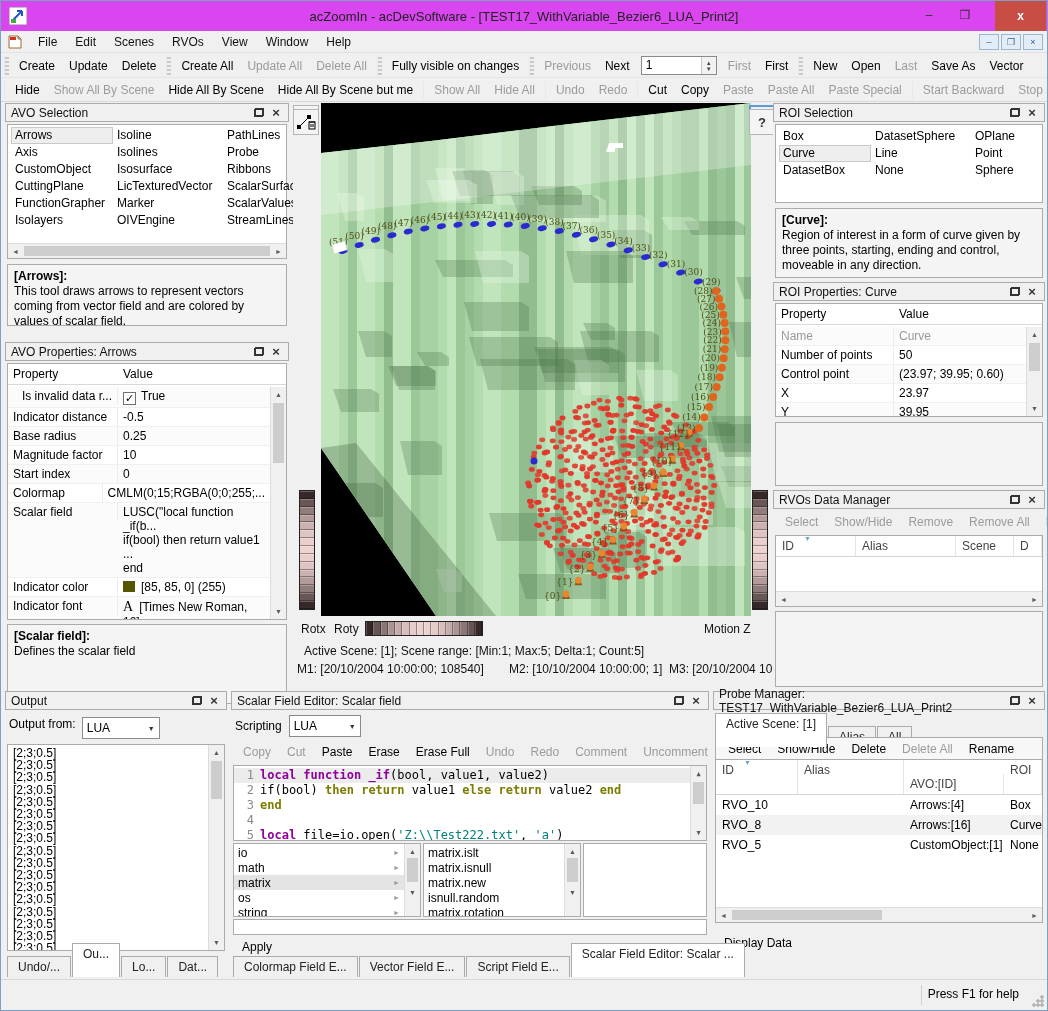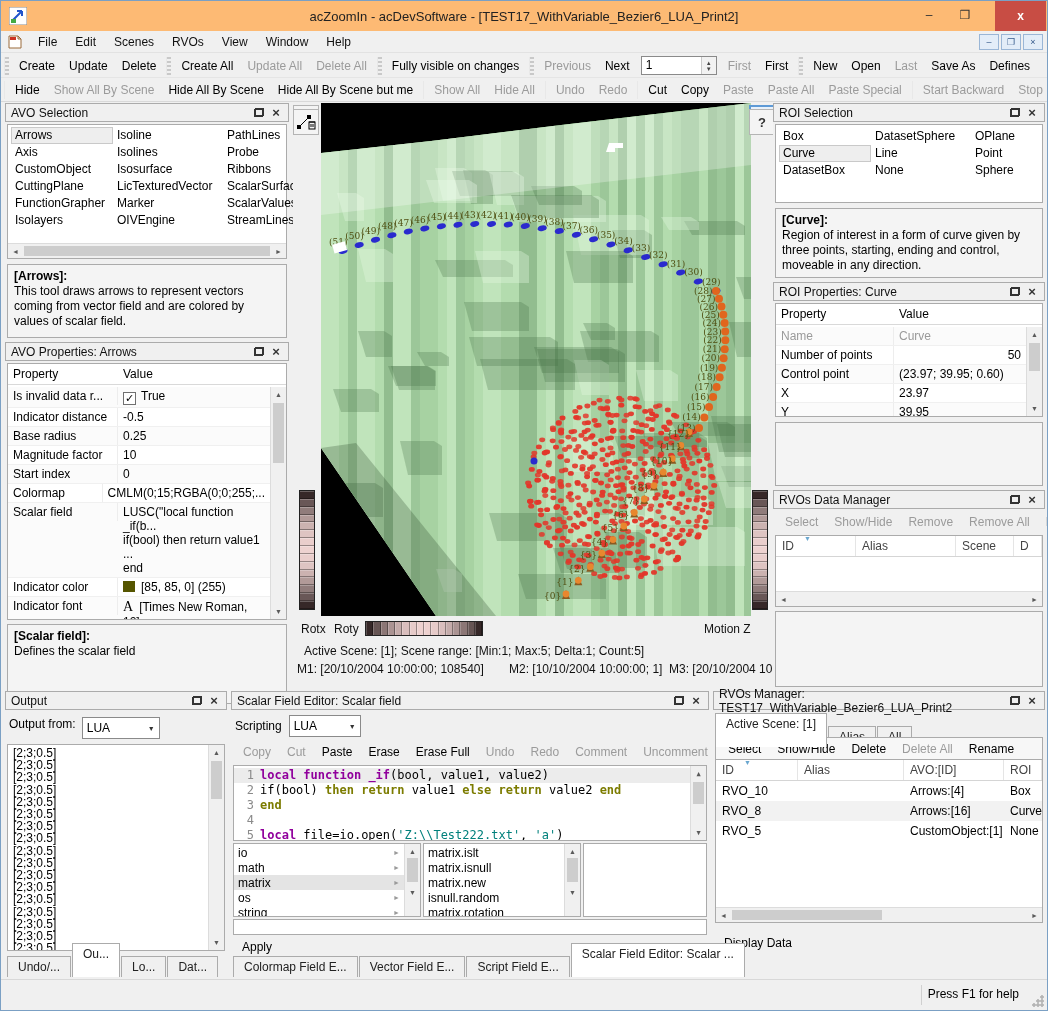--- a/index.html
+++ b/index.html
@@ -1,20 +1,20 @@
 <!DOCTYPE html>
 <html><head>
 <meta charset="utf-8">
 <style>
 *{box-sizing:border-box;margin:0;padding:0}
 body{font-family:"Liberation Sans",sans-serif;font-size:12px;color:#000;background:#888}
 .app{position:relative;width:1048px;height:1011px;background:#f0f0f0;border:1px solid #7ba0c4;overflow:hidden}
 .abs{position:absolute}
 
-.titlebar{position:absolute;left:0;top:0;width:100%;height:30px;background:#fdba74;display:flex;align-items:center}
+.titlebar{position:absolute;left:0;top:0;width:100%;height:30px;background:#d946ef;display:flex;align-items:center}
 .app-title{position:absolute;left:0;right:0;text-align:center;font-size:13px;color:#222}
 .cap-btn{position:absolute;top:0;height:28px;display:flex;align-items:center;justify-content:center;font-size:12px;color:#333}
 .cap-close{background:#c84d44;color:#fff;font-weight:bold}
 
 .menubar{position:absolute;left:0;top:30px;width:100%;height:22px;background:#f0f0f0;display:flex;align-items:center;border-bottom:1px solid #e2e2e2}
 .menu-item{padding:2px 9px;color:#111}
 .mdi-btn{width:20px;height:16px;border:1px solid #9ab6d6;background:#e3edf8;color:#35598a;font-size:9px;display:flex;align-items:center;justify-content:center;margin-left:2px}
 
 .tbrow{position:absolute;left:0;width:100%;height:24px;display:flex;align-items:center;background:#f0f0f0}
 .tb-btn{padding:3px 7px;white-space:nowrap;color:#000}
@@ -162,21 +162,21 @@
         <span class="tb-spin-val">1</span>
         <span class="tb-spin-arrows">▲<br>▼</span>
       </div>
       <div class="tb-btn dis">First</div>
       <div class="tb-btn">First</div>
       <div class="tb-grip"></div>
       <div class="tb-btn">New</div>
       <div class="tb-btn">Open</div>
       <div class="tb-btn dis">Last</div>
       <div class="tb-btn">Save As</div>
-      <div class="tb-btn">Defines</div>
+      <div class="tb-btn">Vector</div>
     </div>
   <div class="tbrow" id="toolbar2" style="top:77px;border-bottom:1px solid #d9d9d9">
       <div class="tb-grip"></div>
       <div class="tb-btn">Hide</div>
       <div class="tb-btn dis">Show All By Scene</div>
       <div class="tb-btn">Hide All By Scene</div>
       <div class="tb-btn">Hide All By Scene but me</div>
       <div class="tb-grip"></div>
       <div class="tb-btn dis">Show All</div>
       <div class="tb-btn dis">Hide All</div>
@@ -224,41 +224,41 @@
           <div class="cl-item">StreamLines</div>
         </div>
       <div class="hscroll" style="position:absolute;left:0;right:0;bottom:0">
         <span class="sb-arrow">◄</span>
           <div class="sb-thumb" style="left:16px;right:16px;top:2px;bottom:2px"></div>
           <span class="sb-arrow" style="margin-left:auto">►</span>
       </div>
     </div>
   </div>
 
-  <div class="descbox abs" style="left:6px;top:263px;width:280px;height:74px">
+  <div class="descbox abs" style="left:6px;top:263px;width:280px;height:62px">
     <b>[Arrows]:</b>
     <span>This tool draws arrows to represent vectors coming from vector field and are colored by values of scalar field.</span>
   </div>
 
   <div class="panel" style="left:4px;top:341px;width:284px;height:278px">
     <div class="ptitle">
         <span class="pt-label">AVO Properties: Arrows</span>
       <span class="pt-btn">
           <span class="icon-float"></span>
         </span>
       <span class="pt-btn icon-close"></span>
       </div>
     <div class="ptable" style="position:absolute;left:2px;top:21px;right:2px;bottom:0">
       <div class="pthead">
           <div style="width:110px">Property</div>
           <div>Value</div>
         </div>
       <div id="avo-prop-rows" style="position:absolute;left:0;right:16px;top:23px;bottom:0;overflow:hidden">
           <div class="prow">
-            <div class="pcol1" style="width: 110px;">Is invalid data r...</div>
+            <div class="pcol1" style="width: 110px; text-align: right;">Is invalid data r...</div>
             <div style="flex: 1 1 0%; white-space: pre-line;"><span class="chk">✓</span><span>True</span></div>
           </div>
           <div class="prow">
             <div class="pcol1" style="width: 110px;">Indicator distance</div>
             <div style="flex: 1 1 0%; white-space: pre-line;"><span>-0.5</span></div>
           </div>
           <div class="prow">
             <div class="pcol1" style="width: 110px;">Base radius</div>
             <div style="flex: 1 1 0%; white-space: pre-line;"><span>0.25</span></div>
           </div>
@@ -1208,21 +1208,21 @@
           <div style="width:118px">Property</div>
           <div>Value</div>
         </div>
       <div id="roi-prop-rows" style="position:absolute;left:0;right:16px;top:23px;bottom:0;overflow:hidden">
           <div class="prow">
             <div class="pcol1 pmuted" style="width: 118px;">Name</div>
             <div style="flex: 1 1 0%; white-space: pre-line;"><span class="pmuted">Curve</span></div>
           </div>
           <div class="prow">
             <div class="pcol1" style="width: 118px;">Number of points</div>
-            <div style="flex: 1 1 0%; white-space: pre-line; text-align: right;"><span>50</span></div>
+            <div style="flex: 1 1 0%; white-space: pre-line;"><span>50</span></div>
           </div>
           <div class="prow">
             <div class="pcol1" style="width: 118px;">Control point</div>
             <div style="flex: 1 1 0%; white-space: pre-line;"><span>(23.97; 39.95; 0.60)</span></div>
           </div>
           <div class="prow">
             <div class="pcol1" style="width: 118px;">X</div>
             <div style="flex: 1 1 0%; white-space: pre-line;"><span>23.97</span></div>
           </div>
           <div class="prow">
@@ -1408,21 +1408,21 @@
     <div class="tabstrip" id="sfe-tabs" style="position:absolute;left:2px;bottom:2px;right:2px">
         <div class="tab">Colormap Field E...</div>
         <div class="tab">Vector Field E...</div>
         <div class="tab">Script Field E...</div>
         <div class="tab active">Scalar Field Editor: Scalar ...</div>
       </div>
   </div>
 
   <div class="panel" style="left:712px;top:690px;width:332px;height:288px">
     <div class="ptitle">
-        <span class="pt-label">RVOs Manager: TEST17_WithVariable_Bezier6_LUA_Print2</span>
+        <span class="pt-label">Probe Manager: TEST17_WithVariable_Bezier6_LUA_Print2</span>
       <span class="pt-btn">
           <span class="icon-float"></span>
         </span>
       <span class="pt-btn icon-close"></span>
       </div>
     <div class="tabstrip" id="rvm-tabs" style="position:absolute;left:2px;top:22px">
         <div class="tab active">Active Scene: [1]</div>
         <div class="tab">Alias</div>
         <div class="tab">All</div>
       </div>
@@ -1430,21 +1430,21 @@
         <div class="tb-btn">Select</div>
         <div class="tb-btn">Show/Hide</div>
         <div class="tb-btn">Delete</div>
         <div class="tb-btn dis">Delete All</div>
         <div class="tb-btn">Rename</div>
       </div>
     <div class="dtable" style="position:absolute;left:2px;top:68px;right:2px;height:164px">
       <div class="dthead" id="rvm-cols">
           <div style="width: 82px;">ID<span class="sortmark">▼</span></div>
           <div style="width: 106px;">Alias</div>
-          <div style="width: 100px;">AVO:[ID]</div>
+          <div style="width: 100px; margin-top: 14px;">AVO:[ID]</div>
           <div style="width: 38px;">ROI</div>
         </div>
       <div id="rvm-rows">
           <div class="drow">
             <div style="width: 82px;">RVO_10</div>
             <div style="width: 106px;"></div>
             <div style="width: 100px;">Arrows:[4]</div>
             <div style="width: 38px;">Box</div>
           </div>
           <div class="drow alt">

